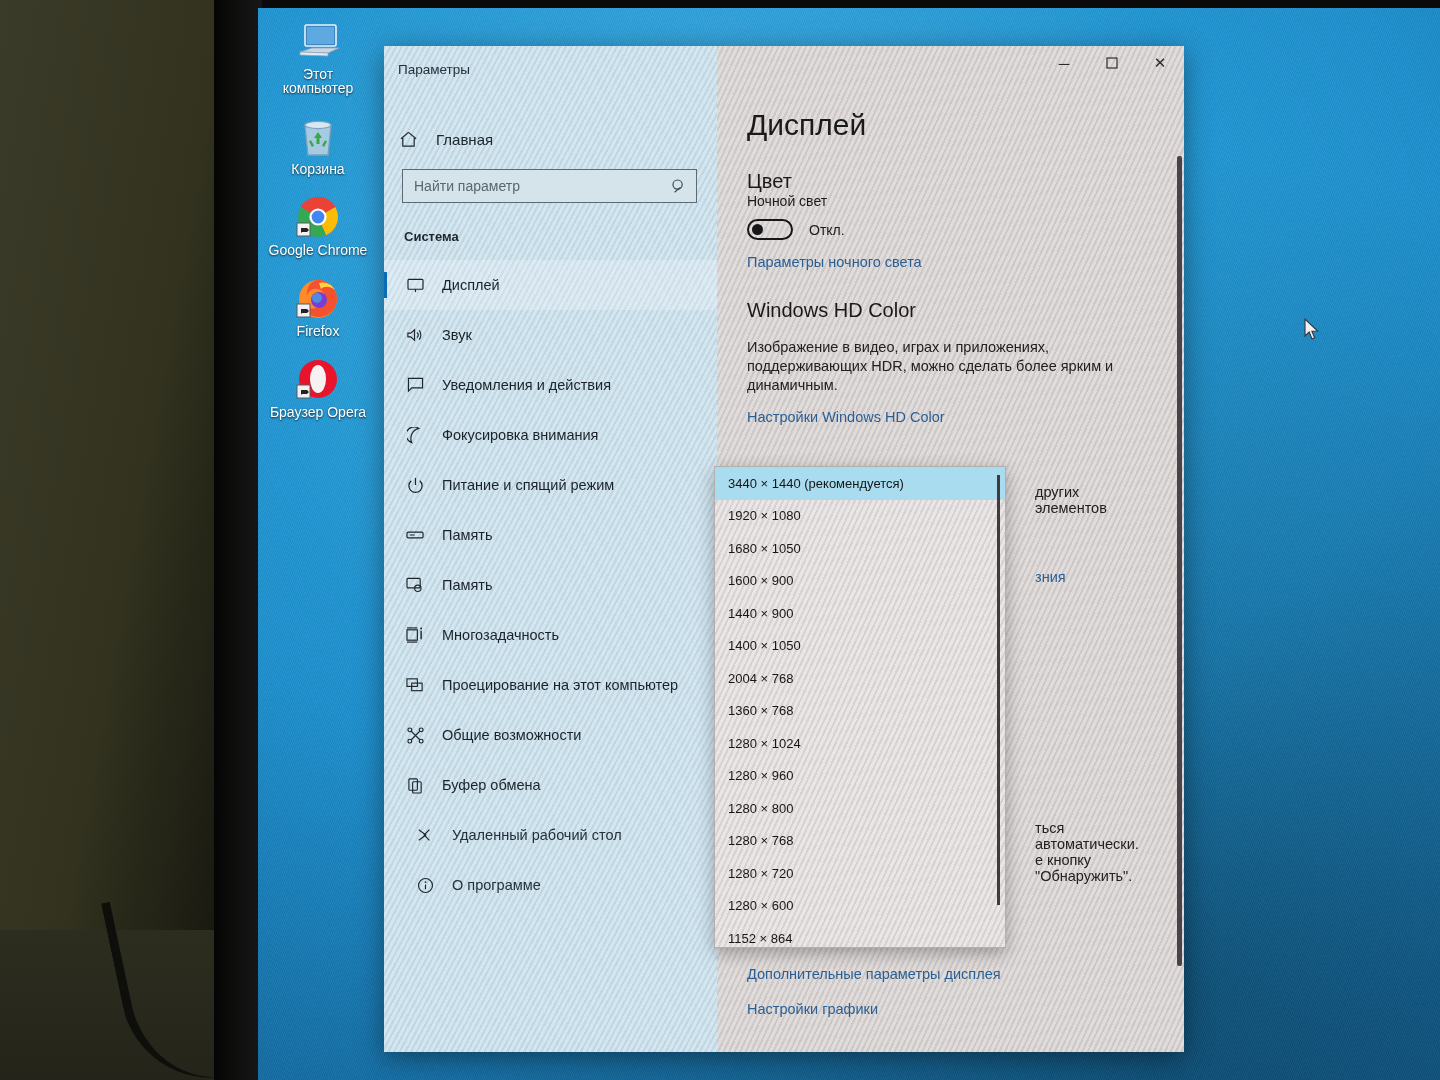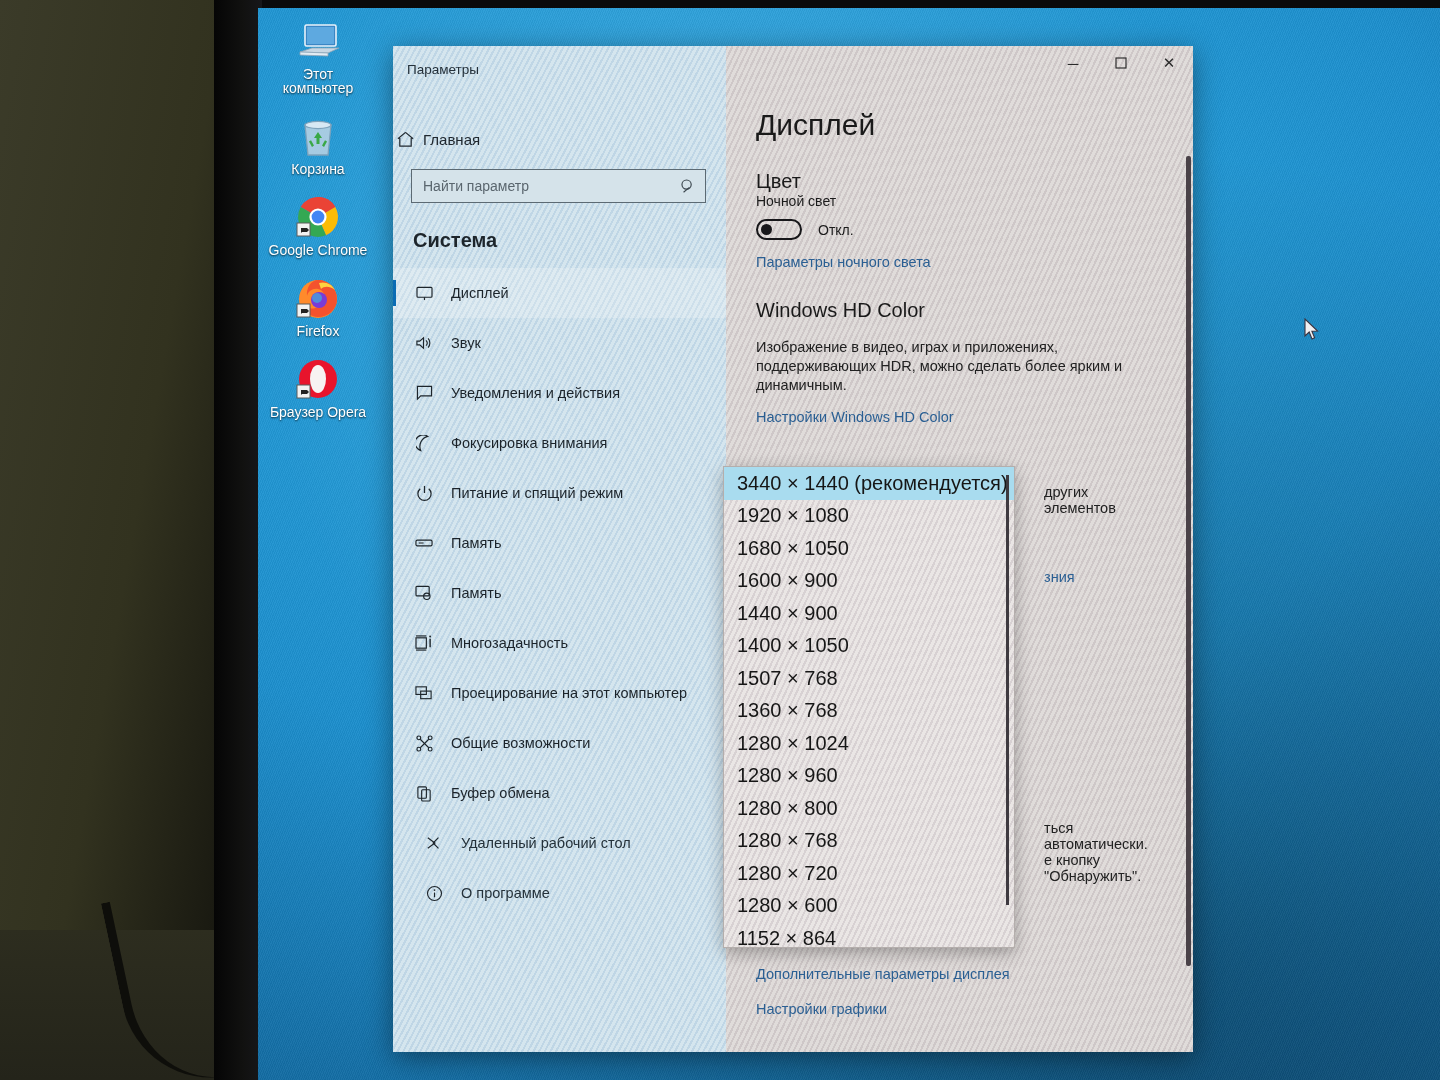--- a/index.html
+++ b/index.html
@@ -65,21 +65,21 @@
     height: 50px; display: flex; align-items: flex-end; justify-content: center;
   }
   .desk-icon .lbl {
     color: #fff; font-size: 14px; line-height: 14px; margin-top: 3px;
     text-shadow: 0 1px 2px rgba(0,0,0,.75);
     word-wrap: break-word;
   }
 
   
   #win {
-    position: absolute; left: 135px; top: 38px;
+    position: absolute; left: 126px; top: 38px;
     width: 800px; height: 1006px;
     box-shadow: 0 6px 26px rgba(0,0,0,.42);
     display: flex; flex-direction: column;
     z-index: 5;
   }
   .win-body { flex: 1; display: flex; min-height: 0; position: relative; }
 
   
   .pane-left {
     width: 333px;
@@ -96,39 +96,39 @@
   }
   .titlebar-right {
     flex: 1; display: flex; justify-content: flex-end; align-items: flex-start;
   }
   .wbtn {
     width: 48px; height: 34px; display: flex; align-items: center; justify-content: center;
     color: #2a2a2a; font-size: 15px; cursor: default;
   }
 
   .home-row {
-    display: flex; align-items: center; gap: 8px;
-    padding: 10px 0 10px 3px; margin-top: 22px; cursor: default;
+    display: flex; align-items: center; gap: 18px;
+    padding: 10px 0 10px 15px; margin-top: 22px; cursor: default;
   }
   .home-row .t { font-size: 15px; color: #20282f; }
 
   .search-wrap { padding: 10px 20px 0 18px; }
   .search-box {
     display: flex; align-items: center;
     height: 34px; background: #d5e3ea; border: 1px solid #5c6a73;
     padding: 0 9px 0 11px;
   }
   .search-box input {
     flex: 1; border: 0; outline: 0; background: transparent;
     font-family: inherit; font-size: 14px; color: #4c1d95;
   }
   .search-box input::placeholder { color: #5a666e; }
 
   .group-hdr {
-    padding: 26px 16px 6px 20px; font-size: 20px; font-weight: bold; color: #1d252b;
+    padding: 26px 16px 6px 20px; font-size: 13px; font-weight: bold; color: #1d252b;
   }
 
   .navlist { padding-top: 10px; }
   .navitem {
     display: flex; align-items: center; gap: 16px;
     height: 50px; padding-left: 20px; cursor: default; position: relative;
   }
   .navitem.selected { background: rgba(255,255,255,.22); }
   .navitem.selected::before {
     content: ""; position: absolute; left: 0; top: 12px; bottom: 12px; width: 3px;
@@ -181,21 +181,21 @@
   #dd {
     position: absolute; left: 330px; top: 420px;
     width: 292px; height: 482px;
     background: #e3dedc; border: 1px solid #b4aeac;
     box-shadow: 0 5px 16px rgba(0,0,0,.30);
     z-index: 20; overflow: hidden;
     background-image: repeating-linear-gradient(115deg, rgba(190,180,190,.30) 0 2px, rgba(255,255,255,.25) 2px 5px);
   }
   .dd-item {
     height: 32.5px; display: flex; align-items: center; padding-left: 13px;
-    font-size: 20px; color: #161616; cursor: default;
+    font-size: 13px; color: #161616; cursor: default;
   }
   .dd-item.sel { background: #a9dcef; }
   .dd-scrollbar {
     position: absolute; right: 5px; top: 8px; width: 3px; height: 430px;
     background: #3e3a40;
   }
 
   
   #cursor { position: absolute; left: 1046px; top: 310px; z-index: 60; }
 
@@ -512,21 +512,21 @@
         </div>
       </div>
 
       <div id="dd">
         <div class="dd-item sel">3440 × 1440 (рекомендуется)</div>
         <div class="dd-item">1920 × 1080</div>
         <div class="dd-item">1680 × 1050</div>
         <div class="dd-item">1600 × 900</div>
         <div class="dd-item">1440 × 900</div>
         <div class="dd-item">1400 × 1050</div>
-        <div class="dd-item">1507 × 768</div>
+        <div class="dd-item">2004 × 768</div>
         <div class="dd-item">1360 × 768</div>
         <div class="dd-item">1280 × 1024</div>
         <div class="dd-item">1280 × 960</div>
         <div class="dd-item">1280 × 800</div>
         <div class="dd-item">1280 × 768</div>
         <div class="dd-item">1280 × 720</div>
         <div class="dd-item">1280 × 600</div>
         <div class="dd-item">1152 × 864</div>
         <div class="dd-scrollbar"></div>
       </div>

